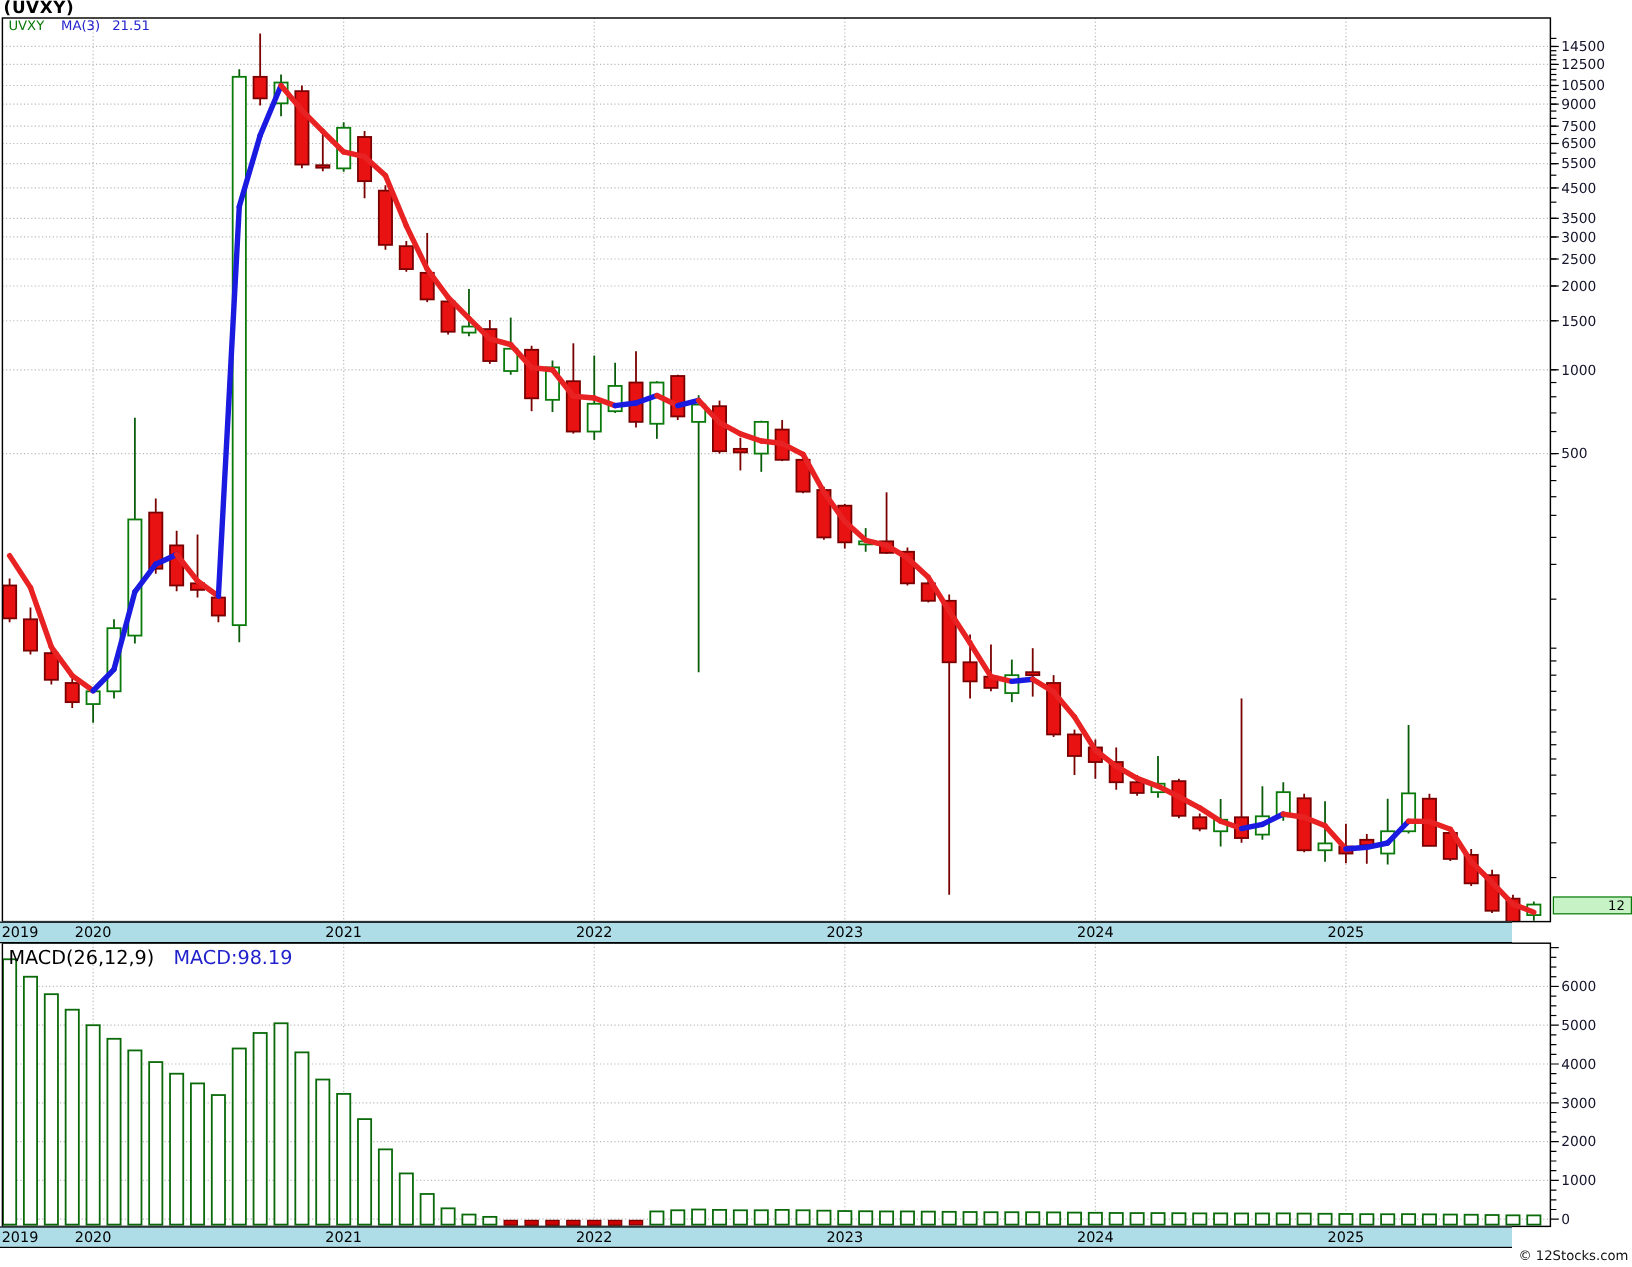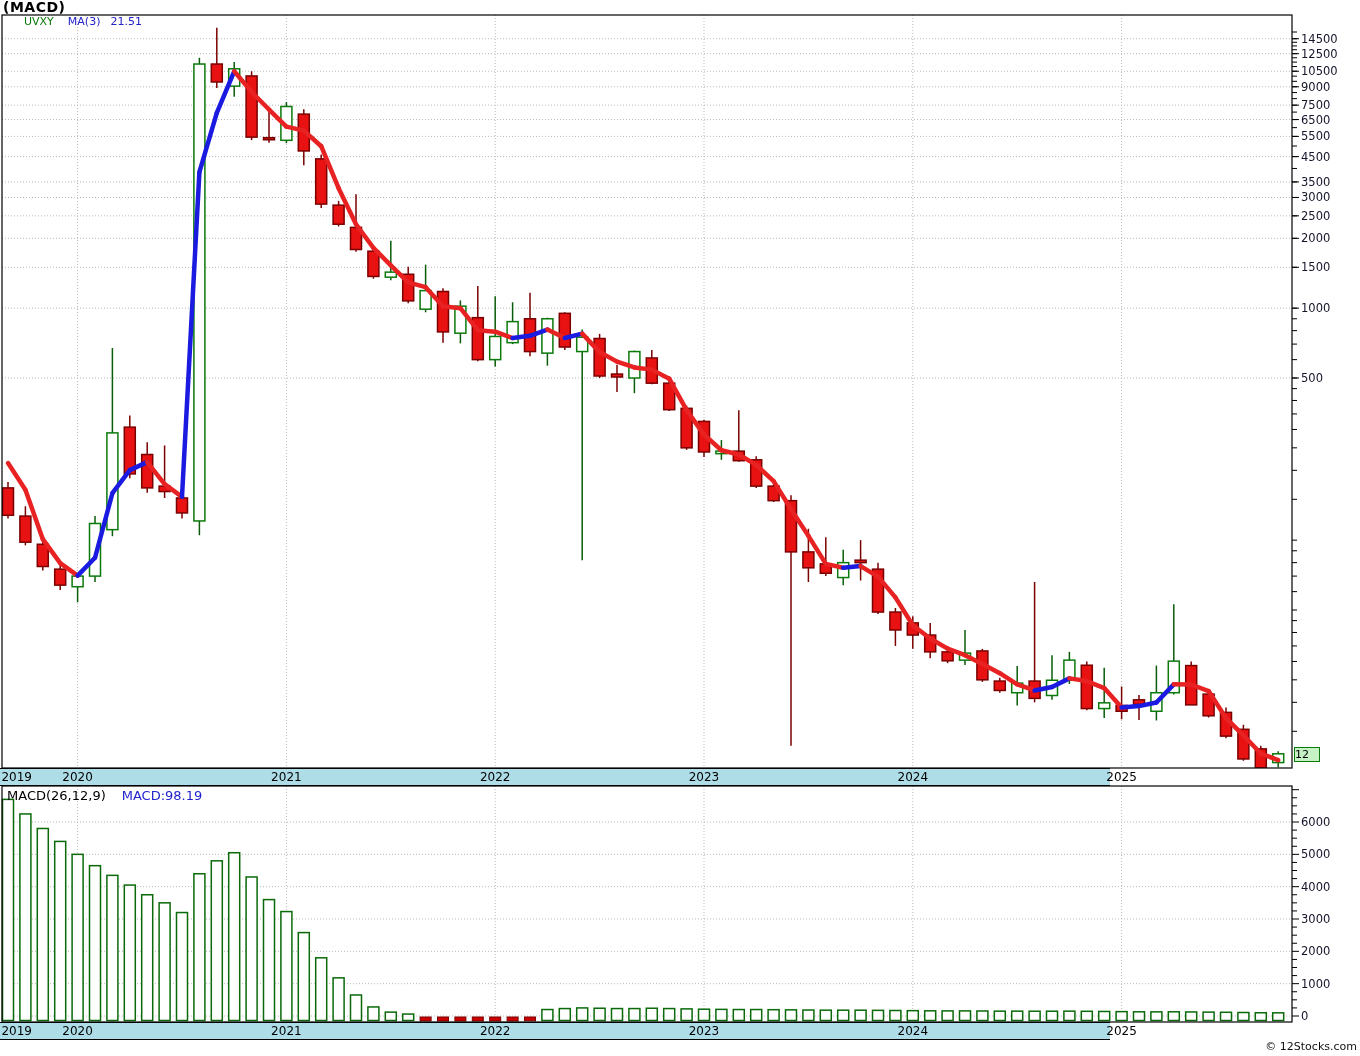--- a/index.html
+++ b/index.html
@@ -1,33 +1,33 @@
 <!DOCTYPE html>
 <html><head>
 <meta charset="utf-8">
 <style>
   html,body{margin:0;padding:0;background:#fff;}
   #stage{position:relative;width:1360px;height:1056px;background:#fff;overflow:hidden;
          font-family:"DejaVu Sans","Liberation Sans",sans-serif;}
   #chart-title{position:absolute;left:3px;top:-1px;font-size:14px;font-weight:bold;color:#000;letter-spacing:0.5px;}
   #main-legend{position:absolute;left:7px;top:15px;font-size:11px;white-space:nowrap;}
-  #main-legend .sym{color:#0a7a0a;margin-right:14px;margin-left:17px;}
+  #main-legend .sym{color:#0a7a0a;margin-right:14px;}
   #main-legend .ma{color:#2222cc;margin-right:10px;text-align:center;}
   #main-legend .maval{color:#2222cc;}
-  #macd-legend{position:absolute;left:7px;top:788px;font-size:13px;white-space:nowrap;}
+  #macd-legend{position:absolute;left:7px;top:788px;font-size:16px;white-space:nowrap;}
   #macd-legend .mlab{color:#000;margin-right:16px;}
   #macd-legend .mval{color:#2222cc;}
-  .xband{position:absolute;left:0px;width:1110px;height:18px;background:#aedde8;
+  .xband{position:absolute;left:0px;width:1260px;height:18px;background:#aedde8;
          border-top:1.5px solid #000;border-bottom:1.5px solid #000;box-sizing:border-box;}
   #band-top{top:768px;}
   #band-bottom{top:1022px;}
   .year-label{position:absolute;top:1px;width:40px;margin-left:-20px;text-align:center;
               font-size:12px;color:#000;}
   #last-price-marker{position:absolute;left:1294px;width:24px;height:13px;background:#c6f2c6;
-         border:1px solid #0a7a0a;font-size:11px;line-height:13px;text-align:left;color:#000;}
+         border:1px solid #0a7a0a;font-size:11px;line-height:13px;text-align:center;color:#000;padding-left:40px;}
   #watermark{position:absolute;right:3px;top:1040px;font-size:11px;color:#111;}
   svg{position:absolute;left:0;top:0;}
 </style>
 </head>
 <body>
 
 <div id="stage">
   <svg id="chart-svg" width="1360" height="1056" viewBox="0 0 1360 1056">
       <line x1="2" x2="1292" y1="38.72366448744219" y2="38.72366448744219" stroke="#b9b9b9" stroke-width="1" stroke-dasharray="1 2"></line>
       <line x1="2" x2="1292" y1="53.677917988087245" y2="53.677917988087245" stroke="#b9b9b9" stroke-width="1" stroke-dasharray="1 2"></line>
@@ -482,21 +482,21 @@
       <line x1="1292" x2="1299" y1="789.69" y2="789.69" stroke="#000" stroke-width="1"></line>
       <text x="1301" y="826.02" font-size="11.5" fill="#14142a">6000</text>
       <text x="1301" y="858.35" font-size="11.5" fill="#14142a">5000</text>
       <text x="1301" y="890.6800000000001" font-size="11.5" fill="#14142a">4000</text>
       <text x="1301" y="923.01" font-size="11.5" fill="#14142a">3000</text>
       <text x="1301" y="955.34" font-size="11.5" fill="#14142a">2000</text>
       <text x="1301" y="987.67" font-size="11.5" fill="#14142a">1000</text>
       <text x="1301" y="1020" font-size="11.5" fill="#14142a">0</text>
     </svg>
 
-  <div id="chart-title">(MACD)</div>
+  <div id="chart-title">(UVXY)</div>
 
   <div id="main-legend">
     <span class="sym">UVXY</span><span class="ma">MA(3)</span><span class="maval">21.51</span>
   </div>
 
   <div id="macd-legend">
     <span class="mlab">MACD(26,12,9)</span><span class="mval">MACD:98.19</span>
   </div>
 
   <div id="band-top" class="xband">

